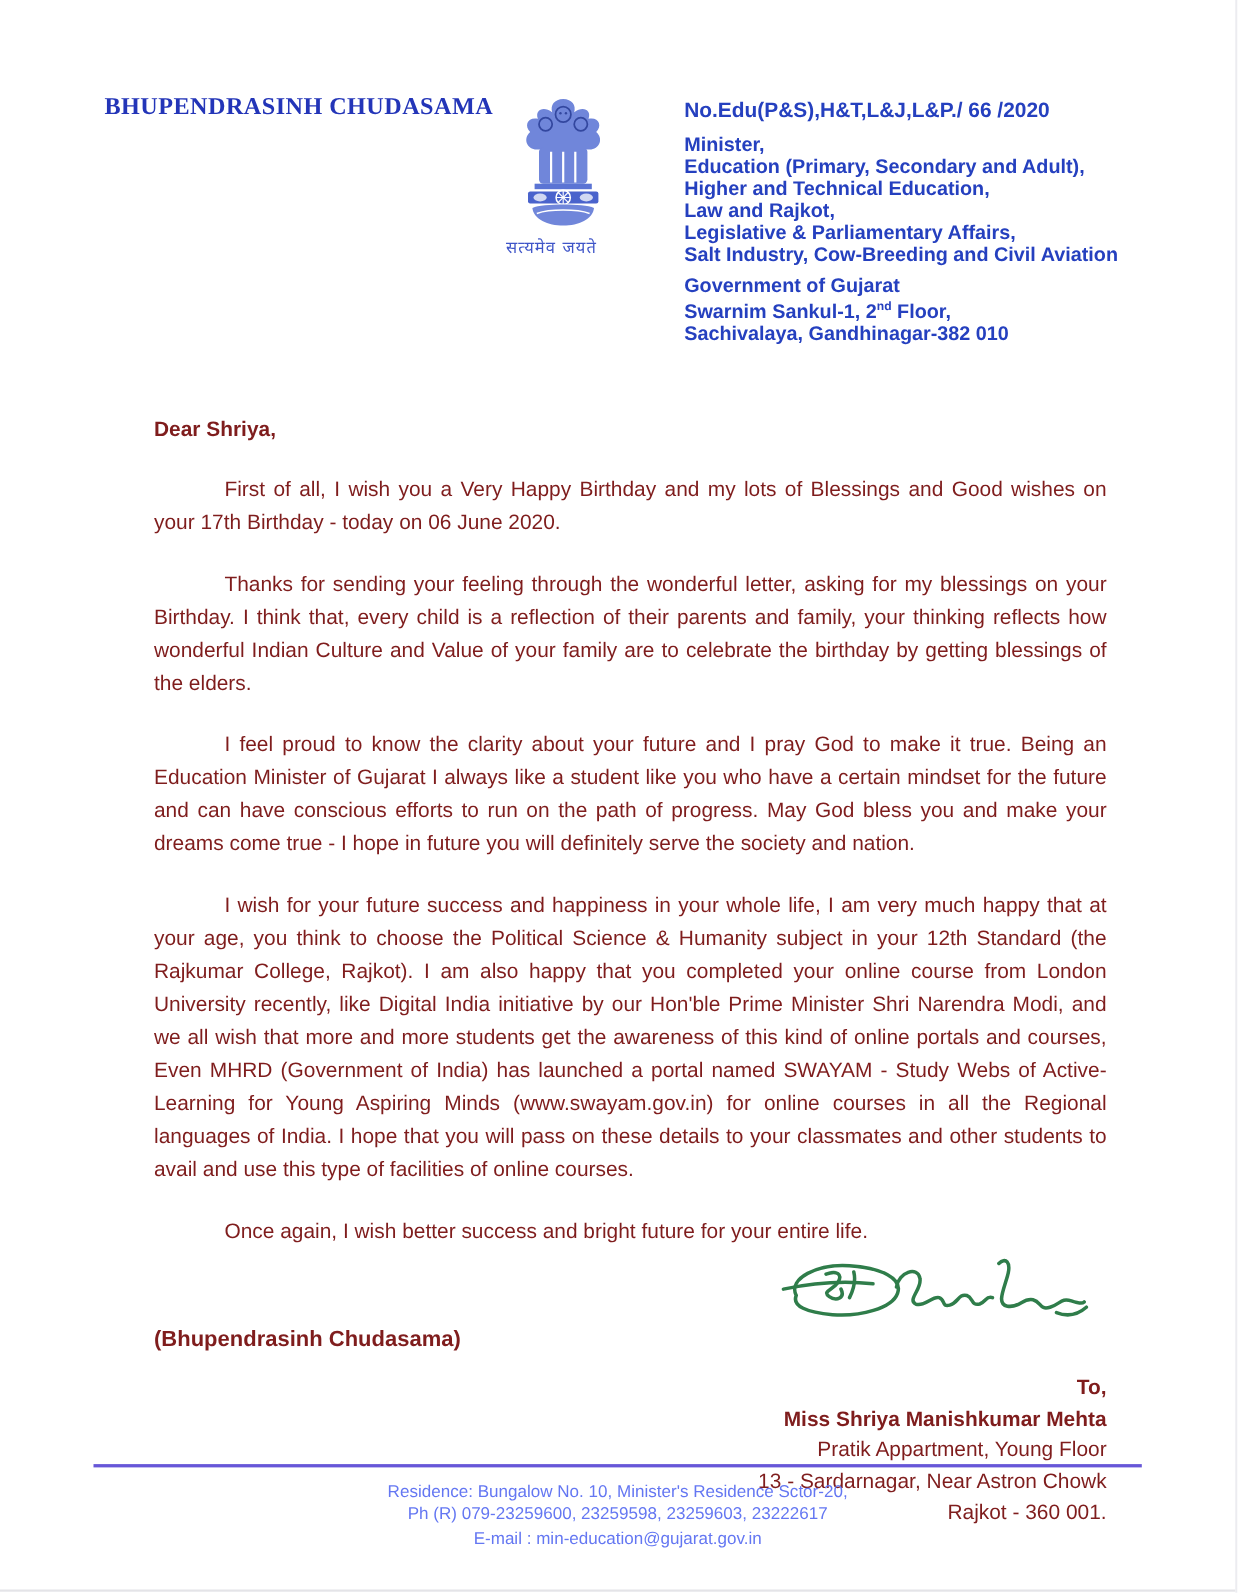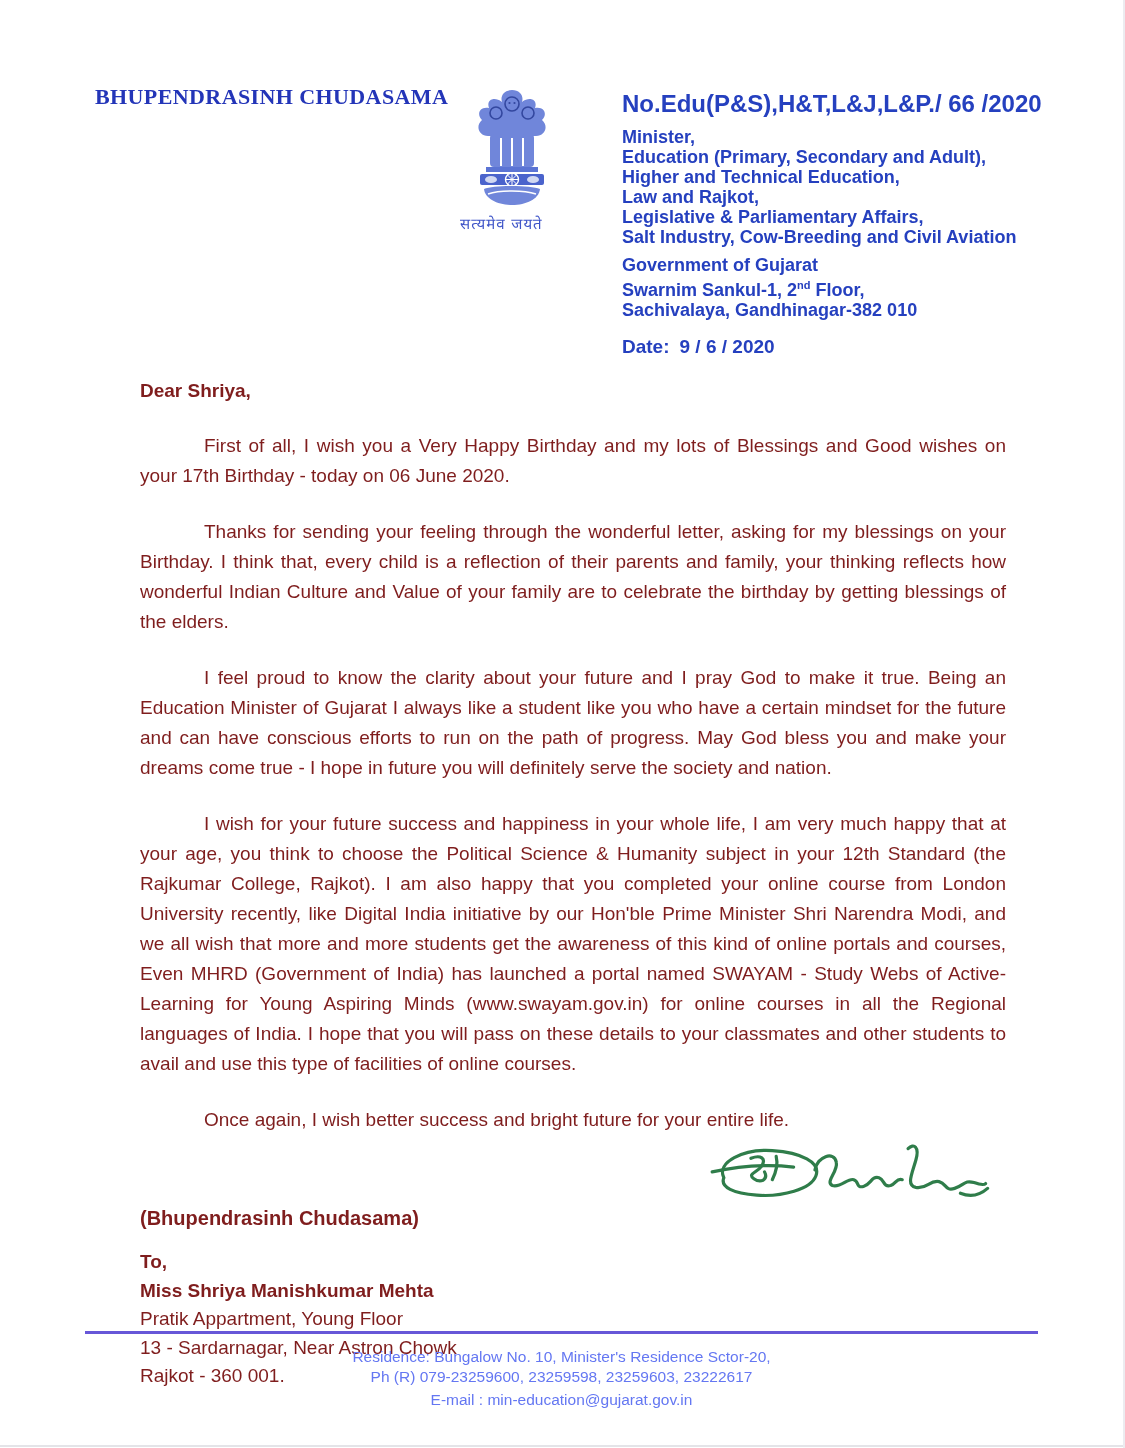--- a/index.html
+++ b/index.html
@@ -26,39 +26,39 @@
   }
   .emblem-caption {
     margin-top:1px;
     font-family:"DejaVu Sans", sans-serif;
     font-size:15px; color:#3f55c8; letter-spacing:1px;
   }
   .header-right {
     position:absolute; left:622px; top:90px; width:440px;
     color:#2540bf; font-weight:bold;
   }
-  .ref-no { font-size:24px; margin-bottom:9px; }
+  .ref-no { font-size:19px; margin-bottom:9px; }
   .designation div { font-size:18px; line-height:20px; }
   .govt-group { margin-top:8px; }
   .govt-group div { font-size:18px; line-height:20px; }
   .govt-group sup { font-size:11px; }
   .date-line { margin-top:16px; font-size:19px; }
   .date-line .dv { margin-left:10px; }
   
   .letter-body {
     position:absolute; left:140px; top:376px; width:866px;
     font-size:19px; line-height:30px; color:#7f1d1d;
     text-align:justify;
   }
   .salutation { font-weight:bold; text-align:left; margin-bottom:25px; }
   .para { text-indent:64px; margin:0 0 26px 0; }
   .closing { text-indent:64px; margin:0; }
   .signature-row { text-align:right; padding-right:14px; margin-top:2px; height:64px; }
   .signer-name { font-weight:bold; font-size:20px; margin-top:2px; }
-  .recipient { margin-top:15px; text-align:left; line-height:28.5px; }
+  .recipient { margin-top:15px; text-align:right; line-height:28.5px; }
   .recipient .bold { font-weight:bold; }
   
   .footer-rule {
     position:absolute; left:85px; top:1331px; width:953px; height:3px;
     background:#6757d8;
   }
   .footer {
     position:absolute; left:0; top:1347px; width:100%;
     text-align:center; color:#6477f2;
     font-size:15.5px; line-height:20px;
@@ -115,23 +115,20 @@
       <div>Higher and Technical Education,</div>
       <div>Law and Rajkot,</div>
       <div>Legislative &amp; Parliamentary Affairs,</div>
       <div>Salt Industry, Cow-Breeding and Civil Aviation</div>
     </div>
     <div class="govt-group">
       <div>Government of Gujarat</div>
       <div><span>Swarnim Sankul-1, 2</span><sup>nd</sup><span> Floor,</span></div>
       <div>Sachivalaya, Gandhinagar-382 010</div>
     </div>
-    <div class="date-line">
-      <span>Date:</span><span class="dv">9 / 6 / 2020</span>
-    </div>
   </div>
 
   <div class="letter-body">
     <div class="salutation">Dear Shriya,</div>
     <p class="para">First of all, I wish you a Very Happy Birthday and my lots of Blessings and Good wishes on your 17th Birthday - today on 06 June 2020.</p>
     <p class="para">Thanks for sending your feeling through the wonderful letter, asking for my blessings on your Birthday. I think that, every child is a reflection of their parents and family, your thinking reflects how wonderful Indian Culture and Value of your family are to celebrate the birthday by getting blessings of the elders.</p>
     <p class="para">I feel proud to know the clarity about your future and I pray God to make it true. Being an Education Minister of Gujarat I always like a student like you who have a certain mindset for the future and can have conscious efforts to run on the path of progress. May God bless you and make your dreams come true - I hope in future you will definitely serve the society and nation.</p>
     <p class="para">I wish for your future success and happiness in your whole life, I am very much happy that at your age, you think to choose the Political Science &amp; Humanity subject in your 12th Standard (the Rajkumar College, Rajkot). I am also happy that you completed your online course from London University recently, like Digital India initiative by our Hon'ble Prime Minister Shri Narendra Modi, and we all wish that more and more students get the awareness of this kind of online portals and courses, Even MHRD (Government of India) has launched a portal named SWAYAM - Study Webs of Active-Learning for Young Aspiring Minds (www.swayam.gov.in) for online courses in all the Regional languages of India. I hope that you will pass on these details to your classmates and other students to avail and use this type of facilities of online courses.</p>
     <p class="closing">Once again, I wish better success and bright future for your entire life.</p>
 

